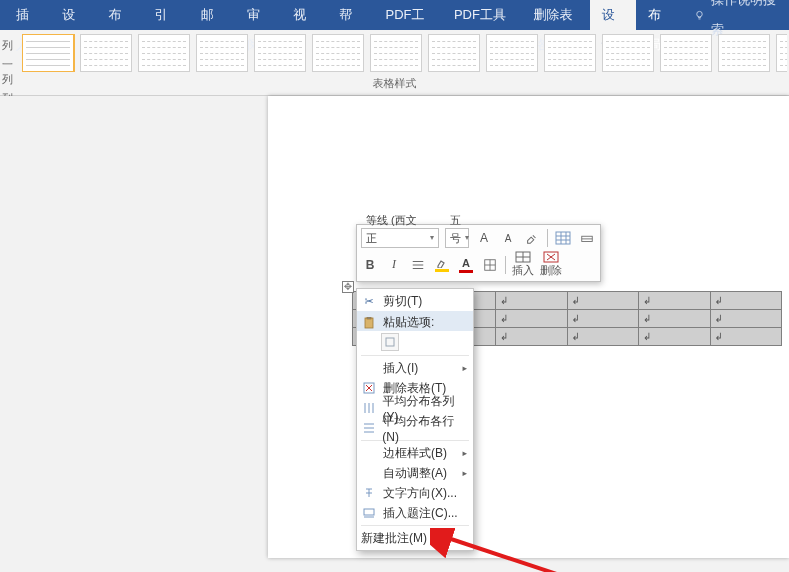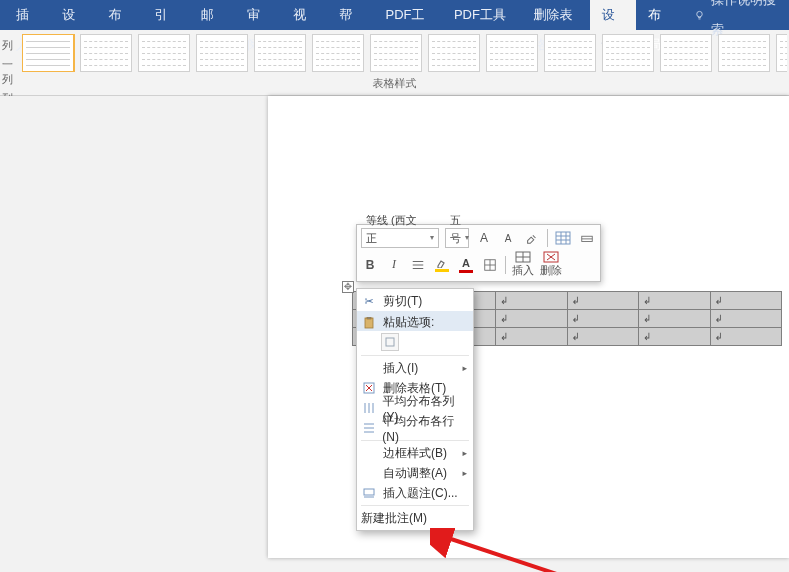--- a/index.html
+++ b/index.html
@@ -648,20 +648,28 @@
       <span class="arrow">▸</span>
     </div>
     <div class="menu-item">
       <span class="menu-icon"></span>
       <span>自动调整(A)</span>
       <span class="arrow">▸</span>
     </div>
     <div class="menu-item">
       <span class="menu-icon">
         <svg width="12" height="12" viewBox="0 0 12 12" fill="none" stroke="#7a99c2" stroke-width="1">
+            <path d="M3 2h6M6 2v8M3 6h6"></path>
+          </svg>
+      </span>
+      <span>文字方向(X)...</span>
+    </div>
+    <div class="menu-item">
+      <span class="menu-icon">
+        <svg width="12" height="12" viewBox="0 0 12 12" fill="none" stroke="#7a99c2" stroke-width="1">
             <rect x="1" y="2" width="10" height="6"></rect>
             <path d="M1 10h10"></path>
           </svg>
       </span>
       <span>插入题注(C)...</span>
     </div>
     <div class="menu-sep"></div>
     <div class="menu-item">
 
       <span>新建批注(M)</span>

